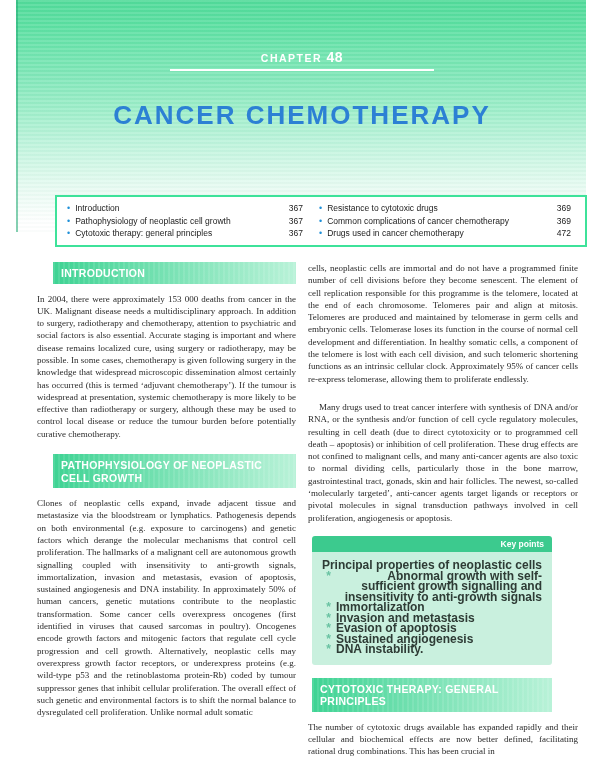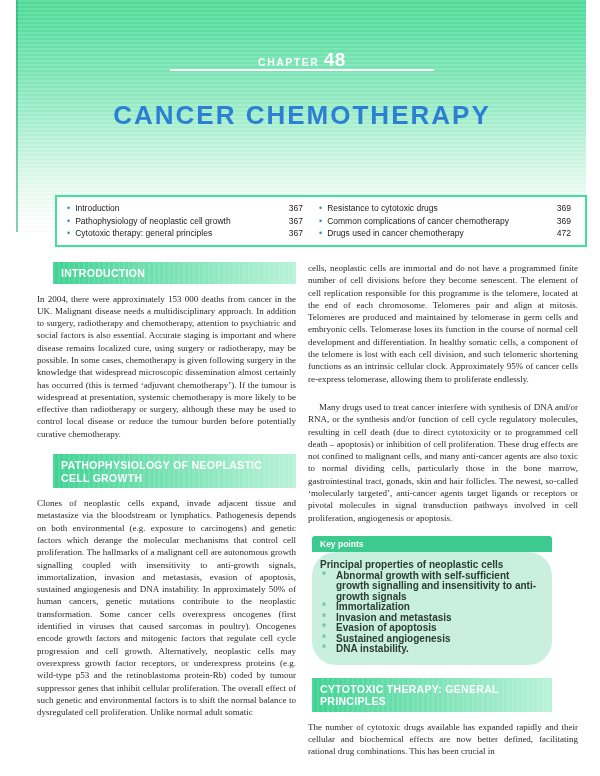--- a/index.html
+++ b/index.html
@@ -7,21 +7,21 @@
         font-family:"Liberation Sans",sans-serif;}
 
   
   .header{position:absolute;left:16px;top:0;width:568px;height:232px;
     background:
       repeating-linear-gradient(to bottom, rgba(255,255,255,0.10) 0 2px, rgba(0,90,60,0.02) 2px 4px),
       linear-gradient(to bottom,#52da9a 0%,#5bdfa1 10%,#7ce6b6 30%,#9feeca 48%,#c6f5e0 65%,#eafbf3 82%,#ffffff 96%);
     border-left:2px solid rgba(32,170,115,0.55);}
   .chapter-line{position:absolute;top:49px;width:100%;text-align:center;color:#ffffff;
     font-size:10.5px;font-weight:bold;letter-spacing:1.5px;}
-  .chapter-line .num{font-size:19px;letter-spacing:0.5px;text-align:center;}
+  .chapter-line .num{font-size:14px;letter-spacing:0.5px;text-align:center;}
   .chapter-rule{position:absolute;top:69px;left:50%;transform:translateX(-50%);
     width:264px;height:2px;background:#ffffff;}
   .page-title{position:absolute;top:100px;width:100%;text-align:center;margin:0;
     color:#2c80d4;font-size:26px;font-weight:bold;letter-spacing:2px;}
 
   
   .toc{position:absolute;left:55px;top:195px;width:518px;border:2px solid #3ee29a;
     display:flex;padding:5px 0 5px 10px;background:#fff;}
   .toc-col{display:flex;flex-direction:column;}
   .toc-col.left{flex:0 0 236px;padding-right:16px;}
@@ -45,25 +45,25 @@
   .section-bar{margin-left:16px;background:
       repeating-linear-gradient(to right, rgba(255,255,255,0.10) 0 2px, rgba(0,0,0,0) 2px 5px),
       linear-gradient(to right,#3ed393,#b9f2d8);
     color:#ffffff;font-family:"Liberation Sans",sans-serif;font-weight:bold;
     font-size:10.5px;line-height:12.5px;letter-spacing:0.3px;
     padding:5px 8px 4px 8px;text-align:left;}
   .col-right .section-bar{margin-left:4px;width:224px;}
 
   
   .keypoints{margin:12px 0 13px 4px;width:240px;border-radius:3px;overflow:hidden;
-    font-family:"Liberation Sans",sans-serif;text-align:left;}
+    font-family:"Liberation Sans",sans-serif;text-align:right;}
   .kp-header{background:#3cca8e;color:#ffffff;font-weight:bold;font-size:8.5px;
     padding:2px 8px 2px 8px;}
   .kp-body{background:#c9f0de;padding:8px 10px 10px 8px;color:#2e3b35;
-    font-size:10px;line-height:10.5px;font-weight:bold;border-radius:24px;}
+    font-size:12px;line-height:10.5px;font-weight:bold;}
   .kp-intro{margin:0 0 10px 0;}
   .kp-list{list-style:none;margin:0;padding:0;}
   .kp-item{display:flex;align-items:flex-start;}
   .kp-bullet{color:#69c2a2;flex:none;width:9px;margin-left:2px;margin-right:5px;}
 </style>
 </head>
 <body>
 
 <div class="page">
 

